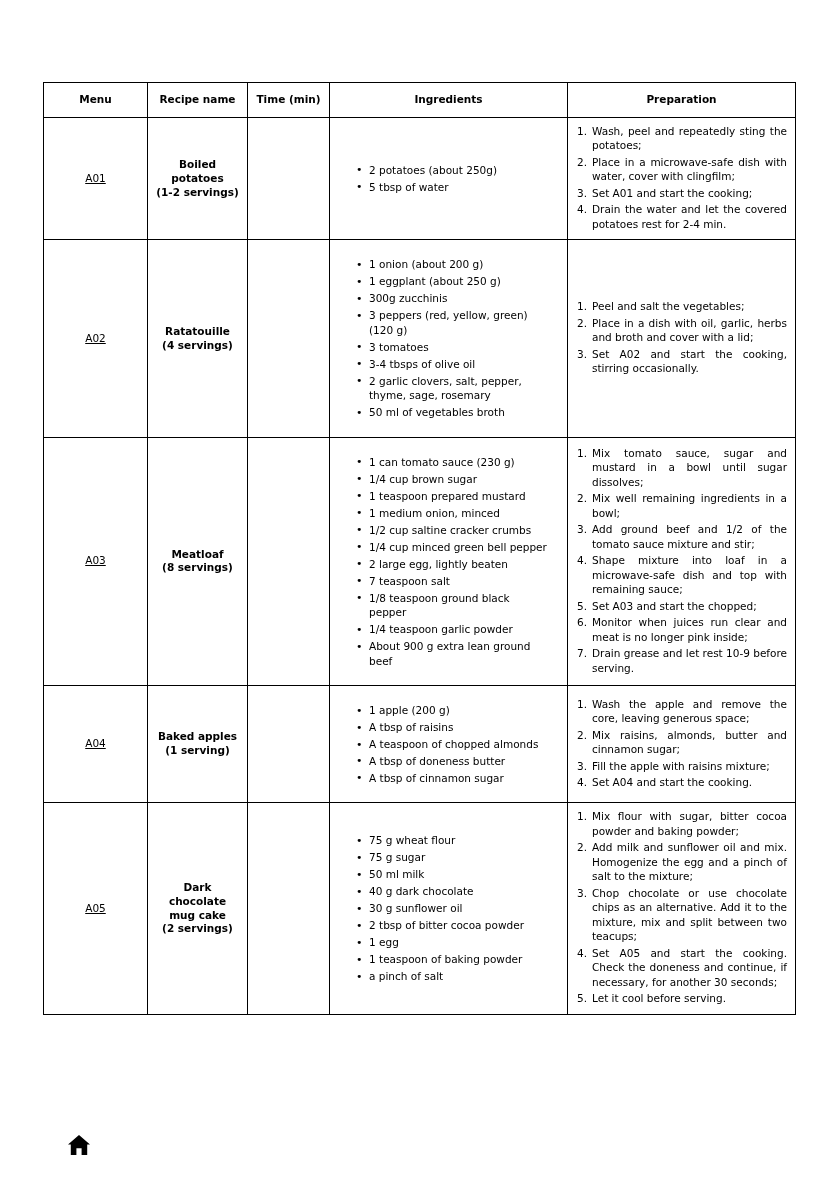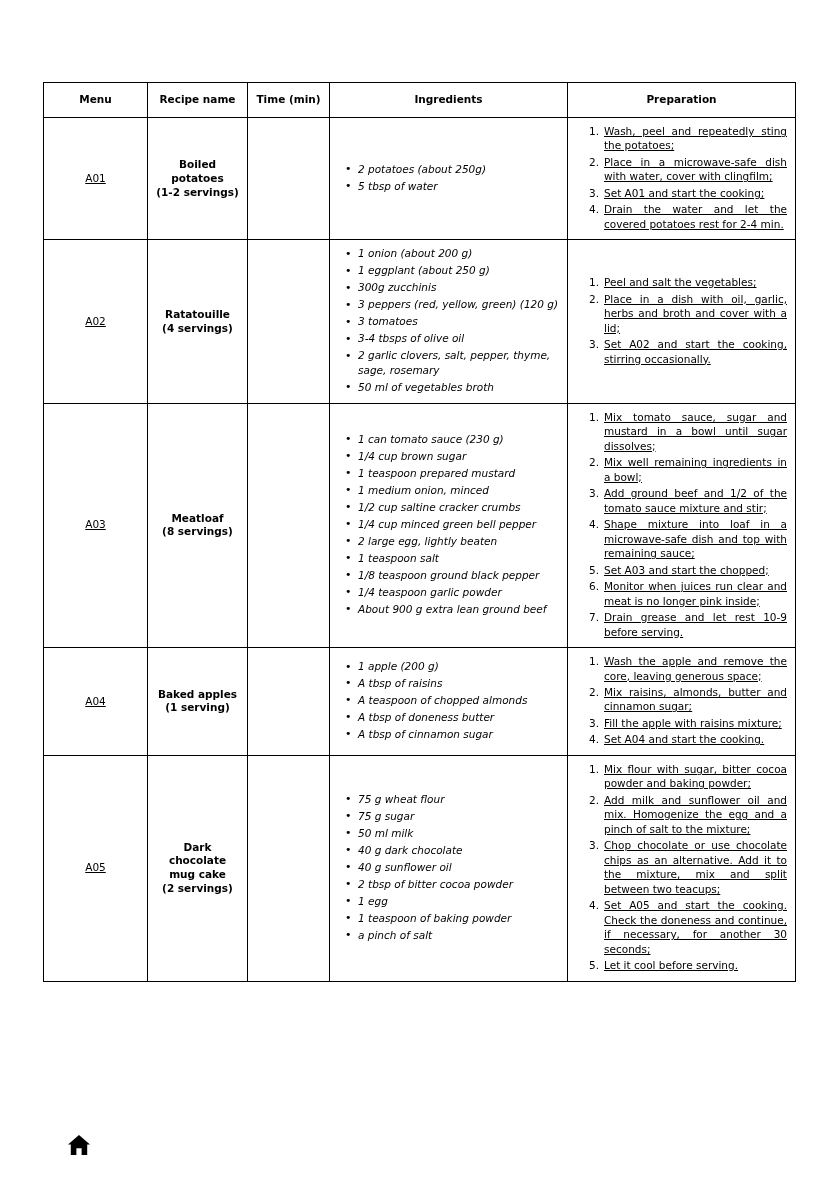--- a/index.html
+++ b/index.html
@@ -62,24 +62,23 @@
     line-height: 1.45;
     font-weight: bold;
   }
   td.time-cell {
     text-align: center;
   }
   td.ingr-cell, td.prep-cell {
     vertical-align: middle;
   }
   ul.ingredients {
-    margin: 0;
+    margin: 11px;
     padding-left: 18px;
     list-style: none;
-    font-style: italic;
   }
   ul.ingredients li {
     position: relative;
     margin: 0 0 2.5px 0;
     font-size: 10.5px;
     line-height: 1.38;
     padding-left: 2px;
   }
   ul.ingredients li:before {
     content: "\2022";
@@ -90,25 +89,24 @@
   }
   ol.steps {
     margin: 0;
     padding-left: 16px;
     list-style: none;
     counter-reset: stepnum;
   }
   ol.steps li {
     position: relative;
     counter-increment: stepnum;
-    margin: 0 0 2px 12px;
+    margin: 0 0 2px 0;
     font-size: 10.5px;
     line-height: 1.38;
     text-align: justify;
-    text-decoration: underline;
   }
   ol.steps li:before {
     content: counter(stepnum) ".";
     position: absolute;
     left: -15px;
     top: 0;
     width: 14px;
     text-align: left;
     font-size: 10.5px;
   }
@@ -192,21 +190,21 @@
           <td class="time-cell"></td>
           <td class="ingr-cell">
             <ul class="ingredients">
               <li>1 can tomato sauce (230 g)</li>
               <li>1/4 cup brown sugar</li>
               <li>1 teaspoon prepared mustard</li>
               <li>1 medium onion, minced</li>
               <li>1/2 cup saltine cracker crumbs</li>
               <li>1/4 cup minced green bell pepper</li>
               <li>2 large egg, lightly beaten</li>
-              <li>1 teaspoon salt</li>
+              <li>7 teaspoon salt</li>
               <li>1/8 teaspoon ground black pepper</li>
               <li>1/4 teaspoon garlic powder</li>
               <li>About 900 g extra lean ground beef</li>
             </ul>
           </td>
           <td class="prep-cell">
             <ol class="steps">
               <li>Mix tomato sauce, sugar and mustard in a bowl until sugar dissolves;</li>
               <li>Mix well remaining ingredients in a bowl;</li>
               <li>Add ground beef and 1/2 of the tomato sauce mixture and stir;</li>
@@ -242,21 +240,21 @@
         <tr>
           <td class="menu-cell">A05</td>
           <td class="name-cell">Dark chocolate<br>mug cake<br>(2 servings)</td>
           <td class="time-cell"></td>
           <td class="ingr-cell">
             <ul class="ingredients">
               <li>75 g wheat flour</li>
               <li>75 g sugar</li>
               <li>50 ml milk</li>
               <li>40 g dark chocolate</li>
-              <li>40 g sunflower oil</li>
+              <li>30 g sunflower oil</li>
               <li>2 tbsp of bitter cocoa powder</li>
               <li>1 egg</li>
               <li>1 teaspoon of baking powder</li>
               <li>a pinch of salt</li>
             </ul>
           </td>
           <td class="prep-cell">
             <ol class="steps">
               <li>Mix flour with sugar, bitter cocoa powder and baking powder;</li>
               <li>Add milk and sunflower oil and mix. Homogenize the egg and a pinch of salt to the mixture;</li>

